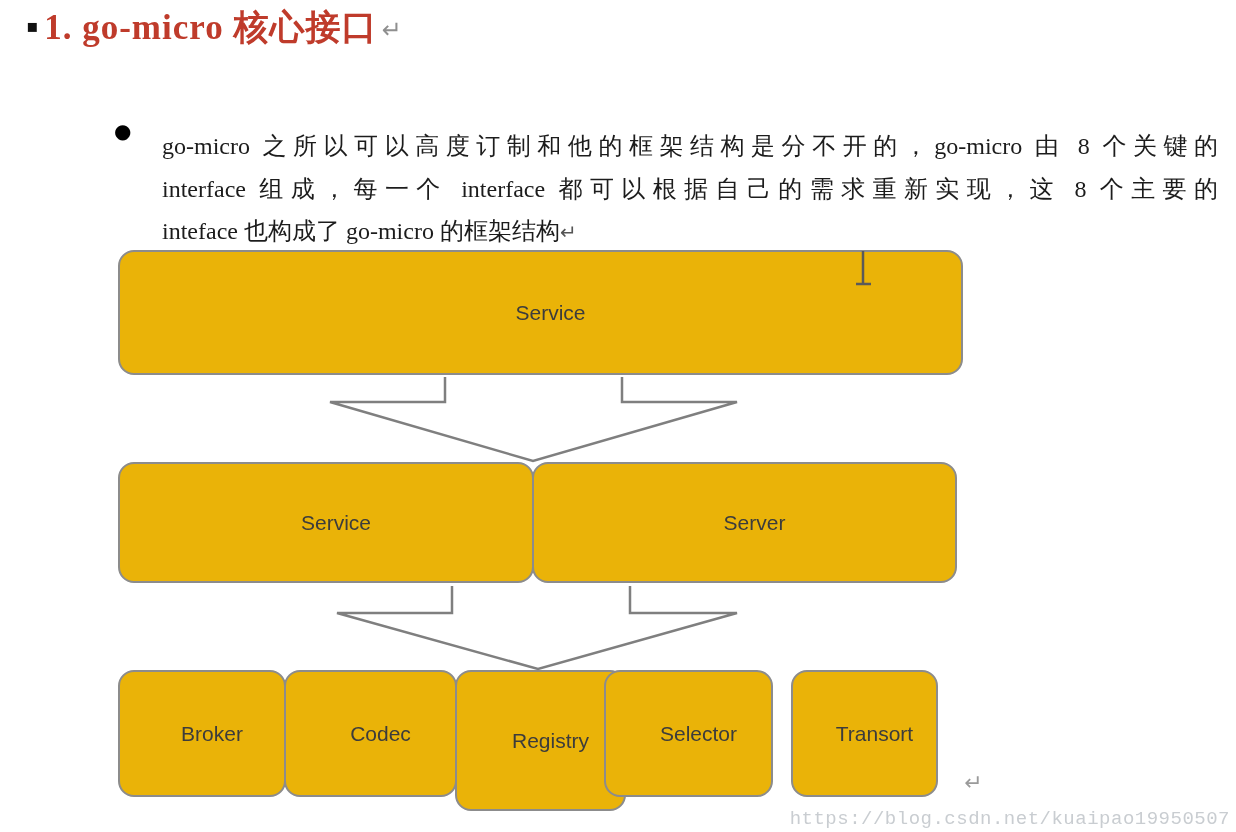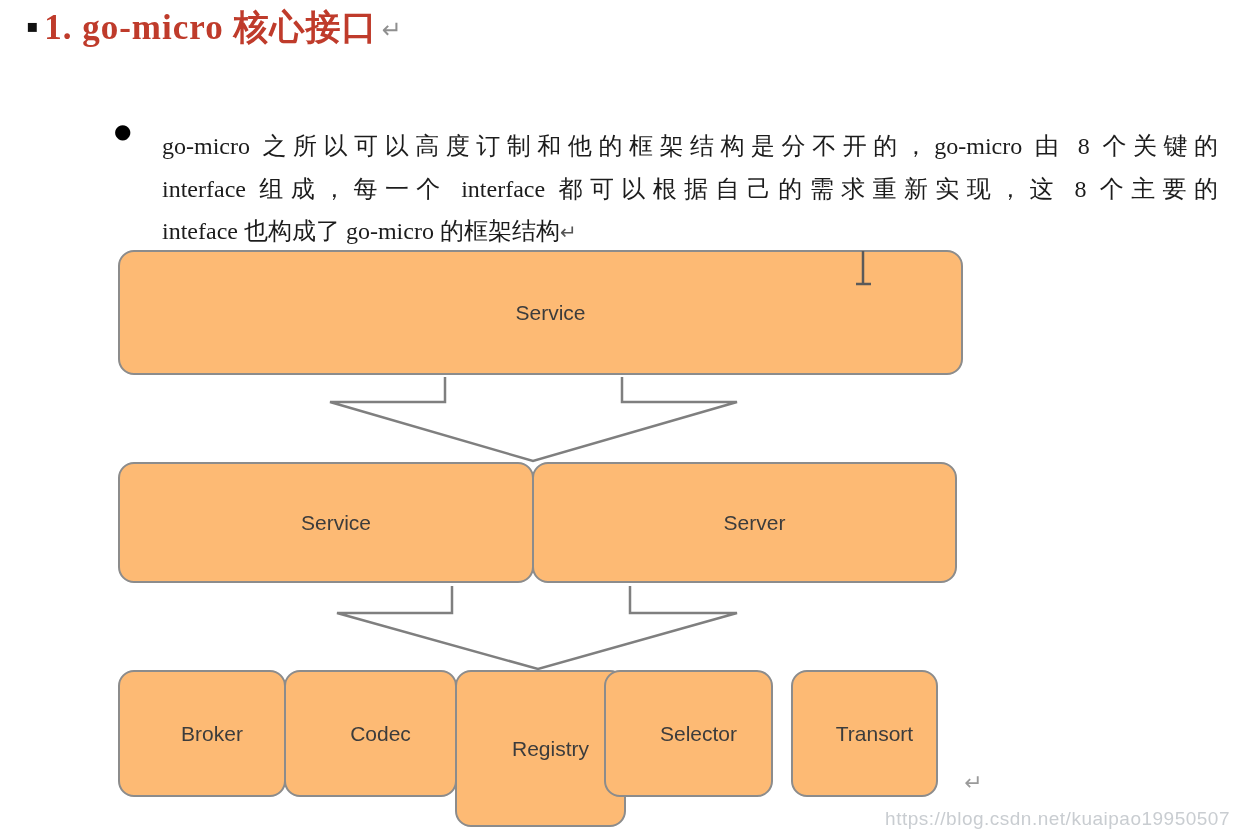--- a/index.html
+++ b/index.html
@@ -48,21 +48,21 @@
   .para .pline{display:block;white-space:nowrap;}
   .para .pline.just{text-align:justify;text-align-last:justify;white-space:normal;}
   .para .ret{
     color:#555;font-size:20px;
     font-family:"DejaVu Sans", sans-serif;
   }
   
   .diagram{position:absolute;left:0;top:0;width:1236px;height:832px;}
   .box{
     position:absolute;
-    background:#fdba74;
+    background:#eab308;
     border:2.5px solid #8c8c8c;
     border-radius:16px;
     display:flex;align-items:center;justify-content:center;
     box-sizing:border-box;
     padding-left:20px;
   }
   .box span{
     font-family:"Liberation Sans", sans-serif;
     font-size:21px;color:#3c3c3c;
   }
@@ -71,21 +71,21 @@
     pointer-events:none;
   }
   .diagram-ret{
     position:absolute;left:964px;top:770px;
     color:#9a9a9a;font-size:22px;
     font-family:"DejaVu Sans", sans-serif;
   }
   
   .watermark{
     position:absolute;right:6px;bottom:2px;
-    font-family:Liberation Sans, sans-serif;
+    font-family:Liberation Mono, monospace;
     font-size:19px;color:#c9cdd1;
     letter-spacing:0.5px;
   }
 </style>
 </head>
 <body>
 
 <div class="page">
 
   <div class="heading">
@@ -115,21 +115,21 @@
     <div class="box" style="left:532px;top:462px;width:425px;height:121px">
       <span>Server</span>
     </div>
 
     <div class="box" style="left:118px;top:670px;width:168px;height:127px">
       <span>Broker</span>
     </div>
     <div class="box" style="left:284px;top:670px;width:173px;height:127px">
       <span>Codec</span>
     </div>
-    <div class="box" style="left:455px;top:670px;width:171px;height:157px">
+    <div class="box" style="left:455px;top:670px;width:171px;height:141px">
       <span>Registry</span>
     </div>
     <div class="box" style="left:604px;top:670px;width:169px;height:127px">
       <span>Selector</span>
     </div>
     <div class="box" style="left:791px;top:670px;width:147px;height:127px">
       <span>Transort</span>
     </div>
 
     <svg class="arrow-svg" viewBox="0 0 1236 832" xmlns="http://www.w3.org/2000/svg">

